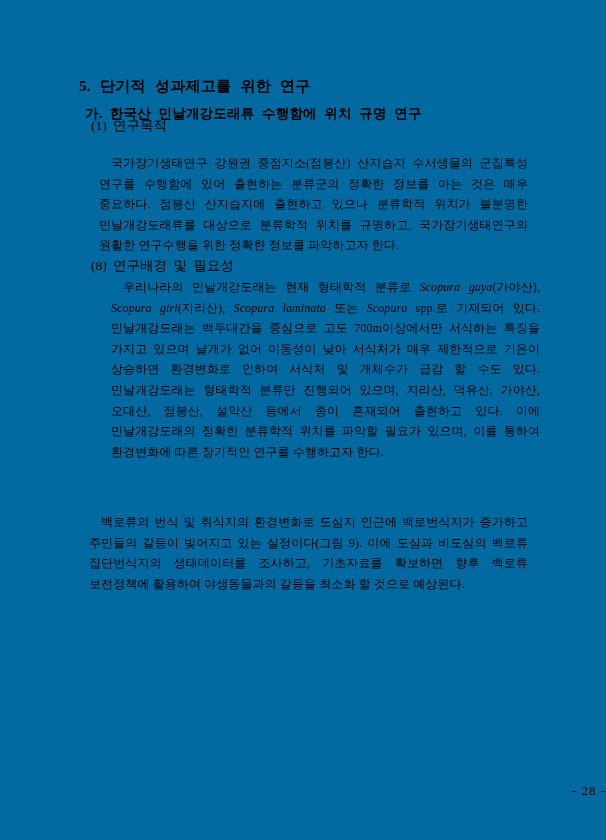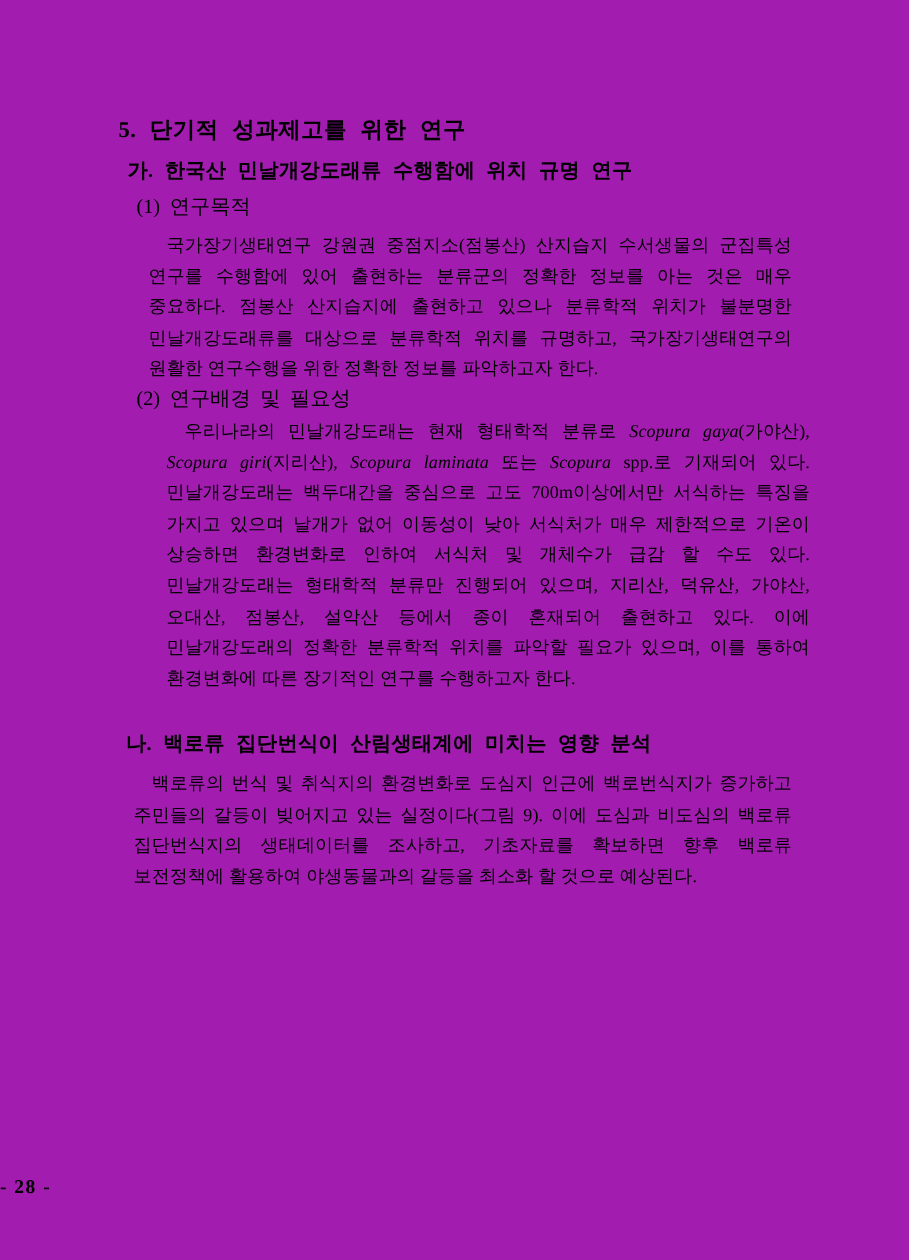--- a/index.html
+++ b/index.html
@@ -1,21 +1,21 @@
 <!DOCTYPE html>
 <html><head>
 <meta charset="utf-8">
 <style>
   * { margin: 0; padding: 0; box-sizing: border-box; }
   html, body { background: #ffffff; }
   .page {
     position: relative;
     width: 606px;
     height: 840px;
-    background: #a21caf;
+    background: #0369a1;
     color: #000000;
     font-family: "Liberation Serif", "DejaVu Serif", serif;
     overflow: hidden;
   }
   .h1 {
     position: absolute;
     left: 79px;
     top: 77px;
     font-size: 15px;
     font-weight: 700;
@@ -33,62 +33,60 @@
   }
   .h2a { left: 85px; top: 105px; }
   .h2b { left: 84px; top: 487px; }
   .h3 {
     position: absolute;
     font-size: 13.5px;
     font-weight: 400;
     word-spacing: 3px;
     white-space: nowrap;
   }
-  .h3a { left: 91px; top: 129px; }
+  .h3a { left: 91px; top: 117px; }
   .h3b { left: 91px; top: 257px; }
   .para {
     position: absolute;
     font-size: 12px;
     line-height: 20.6px;
     text-align: justify;
     text-indent: 12px;
     word-break: keep-all;
     letter-spacing: 0.1px;
   }
   .p1 { left: 99px; top: 153px; width: 429px; }
   .p2 { left: 111px; top: 277px; width: 429px; }
   .p3 { left: 89px; top: 512px; width: 439px; }
   .para i { font-style: italic; }
   .footer {
     position: absolute;
     left: 0;
     right: 0;
     top: 783px;
-    text-align: left;
+    text-align: right;
     font-size: 13px;
     letter-spacing: 1px;
-    font-weight: bold;
   }
 </style>
 </head>
 <body>
 
 <div class="page">
 
   <div class="h1">5. 단기적 성과제고를 위한 연구</div>
 
   <div class="h2 h2a">가. 한국산 민날개강도래류 수행함에 위치 규명 연구</div>
 
   <div class="h3 h3a">(1) 연구목적</div>
 
   <p class="para p1">국가장기생태연구 강원권 중점지소(점봉산) 산지습지 수서생물의 군집특성 연구를 수행함에 있어 출현하는 분류군의 정확한 정보를 아는 것은 매우 중요하다. 점봉산 산지습지에 출현하고 있으나 분류학적 위치가 불분명한 민날개강도래류를 대상으로 분류학적 위치를 규명하고, 국가장기생태연구의 원활한 연구수행을 위한 정확한 정보를 파악하고자 한다.</p>
 
-  <div class="h3 h3b">(2) 연구배경 및 필요성</div>
+  <div class="h3 h3b">(8) 연구배경 및 필요성</div>
 
   <p class="para p2"><span>우리나라의 민날개강도래는 현재 형태학적 분류로 </span><i>Scopura gaya</i><span>(가야산), </span><i>Scopura giri</i><span>(지리산), </span><i>Scopura laminata</i><span> 또는 </span><i>Scopura</i><span> spp.로 기재되어 있다. 민날개강도래는 백두대간을 중심으로 고도 700m이상에서만 서식하는 특징을 가지고 있으며 날개가 없어 이동성이 낮아 서식처가 매우 제한적으로 기온이 상승하면 환경변화로 인하여 서식처 및 개체수가 급감 할 수도 있다. 민날개강도래는 형태학적 분류만 진행되어 있으며, 지리산, 덕유산, 가야산, 오대산, 점봉산, 설악산 등에서 종이 혼재되어 출현하고 있다. 이에 민날개강도래의 정확한 분류학적 위치를 파악할 필요가 있으며, 이를 통하여 환경변화에 따른 장기적인 연구를 수행하고자 한다.</span></p>
 
-  <div class="h2 h2b">나. 백로류 집단번식이 산림생태계에 미치는 영향 분석</div>
 
   <p class="para p3">백로류의 번식 및 취식지의 환경변화로 도심지 인근에 백로번식지가 증가하고 주민들의 갈등이 빚어지고 있는 실정이다(그림 9). 이에 도심과 비도심의 백로류 집단번식지의 생태데이터를 조사하고, 기초자료를 확보하면 향후 백로류 보전정책에 활용하여 야생동물과의 갈등을 최소화 할 것으로 예상된다.</p>
 
   <div class="footer">- 28 -</div>
 
 </div>
 
 </body></html>

